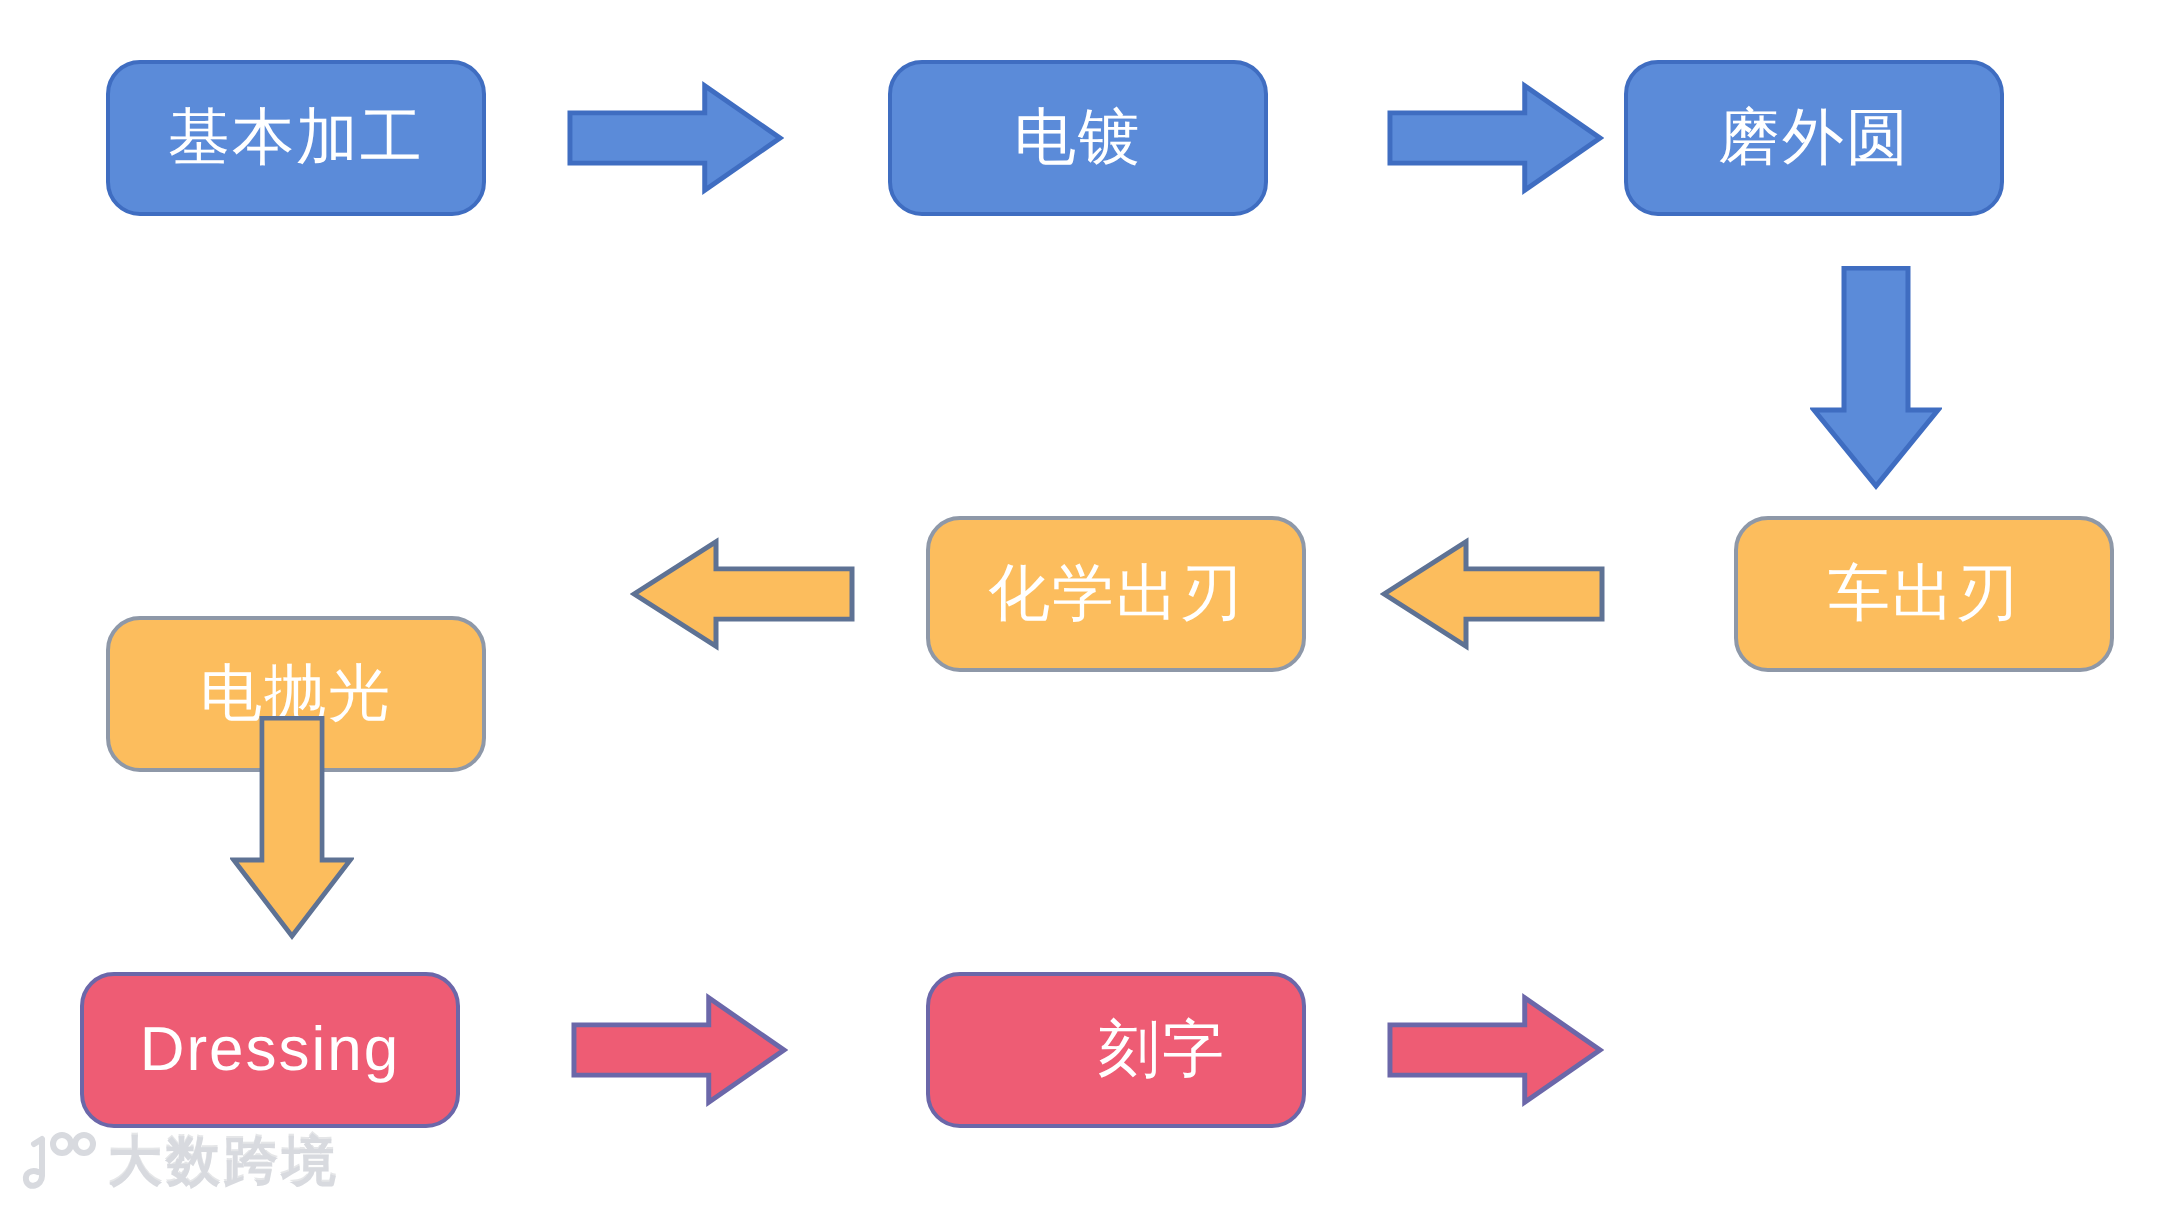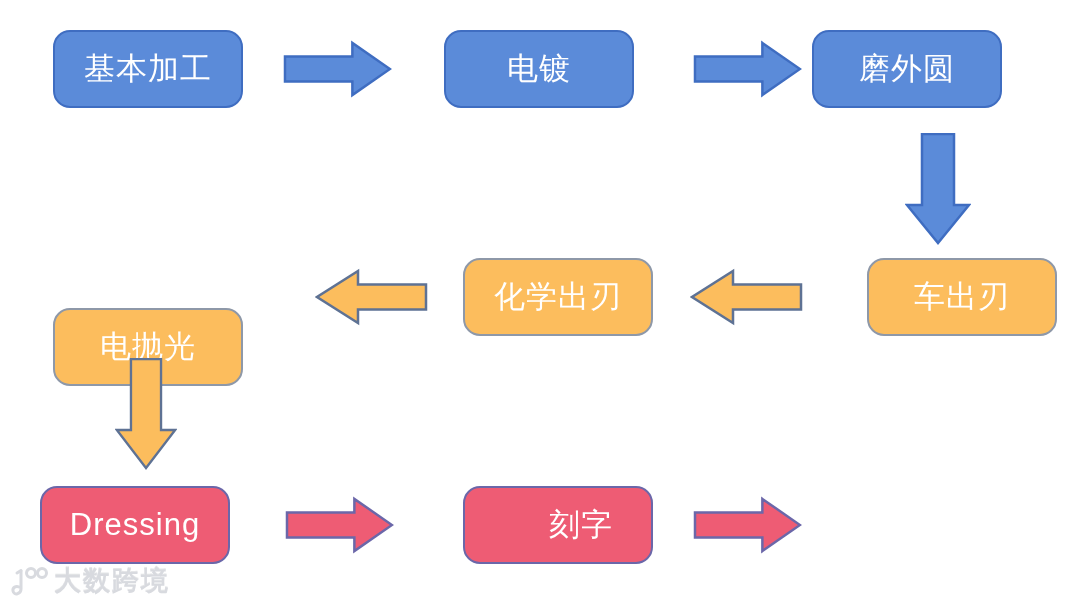--- a/index.html
+++ b/index.html
@@ -29,21 +29,21 @@
   
   #s4{left:843px;top:258px;margin-left:24px;} #s5{left:463px;top:258px;} #s6{left:53px;top:268px;margin-top:40px;}
   #a4{left:690px;top:268px;width:113px;height:58px;}
   #a5{left:315px;top:268px;width:113px;height:58px;}
   #a6{left:115px;top:358px;width:62px;height:112px;}
   
   #s7{left:40px;top:486px;align-items:center;}  #s8{left:463px;top:486px;padding-left:46px;}  #s9{left:843px;top:486px;}
   #a7{left:285px;top:496px;width:109px;height:58px;}
   #a8{left:693px;top:496px;width:109px;height:58px;}
   .watermark{
-    position:absolute;left:8px;bottom:4px;display:flex;align-items:center;gap:6px;
+    position:absolute;left:8px;bottom:4px;display:flex;align-items:flex-start;gap:6px;
     color:var(--watermark,#d8dadf);
     text-shadow:0 1px 0 rgba(255,255,255,.9), 0 -1px 0 rgba(180,182,190,.35);
     user-select:none;
   }
   .watermark .wm-text{font-size:27px;font-weight:bold;letter-spacing:2px;}
   .watermark svg{display:block;}
 </style>
 </head>
 <body>
 

